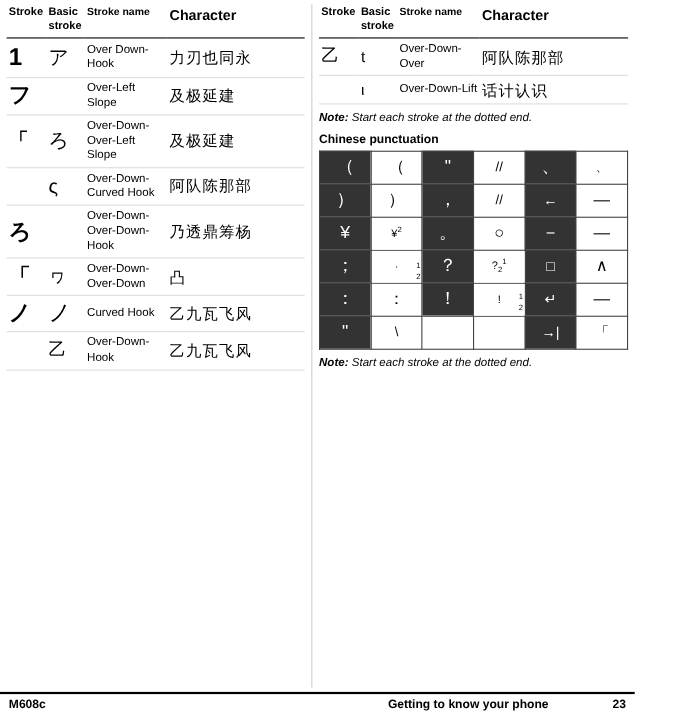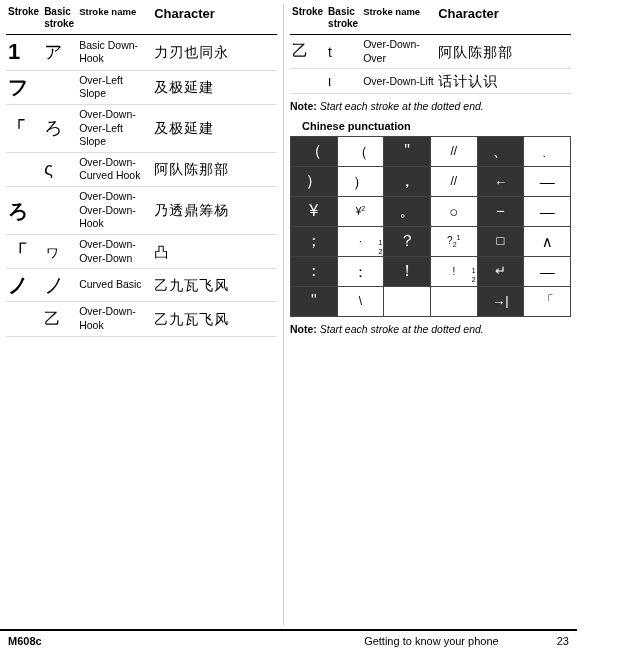--- a/index.html
+++ b/index.html
@@ -62,38 +62,39 @@
     }
     .note-text {
       font-size: 10.5px;
       margin: 5px 0;
       line-height: 1.4;
     }
     .note-text em {
     }
     .note-text strong {
       font-weight: bold;
+      font-style: italic;
     }
     .section-title {
       font-weight: bold;
       font-size: 11px;
-      margin: 6px 0 4px 12px;
+      margin: 6px 0 4px 0;
     }
     
     .footer {
       display: flex;
       justify-content: space-between;
       align-items: center;
       border-top: 2px solid #000;
       padding: 4px 8px;
       font-size: 11px;
       font-weight: bold;
     }
     .footer-left { font-weight: bold; }
-    .footer-right { font-weight: normal; }
+    .footer-right { font-weight: bold; }
     .footer-page { font-size: 11px; }
 
     
     .punct-table {
       border-collapse: collapse;
       width: 100%;
       margin: 2px 0;
     }
     .punct-table td {
       border: 1px solid #444;
@@ -131,21 +132,21 @@
             <th class="basic-stroke-col"><span>Basic stroke</span></th>
             <th class="stroke-name-col"><span>Stroke name</span></th>
             <th class="character-col">Character</th>
           </tr>
         </thead>
         <tbody>
 
           <tr>
             <td><span style="font-size:22px; font-weight:bold;">1</span></td>
             <td><span style="font-size:18px;">ア</span></td>
-            <td>Basic Down-Hook</td>
+            <td>Over Down-Hook</td>
             <td class="chinese-chars">力刃也同永</td>
           </tr>
 
           <tr>
             <td><span style="font-size:20px; font-weight:bold;">フ</span></td>
             <td></td>
             <td>Over-Left Slope</td>
             <td class="chinese-chars">及极延建</td>
           </tr>
 
@@ -173,21 +174,21 @@
           <tr>
             <td><span style="font-size:20px; font-weight:bold;">「</span></td>
             <td><span style="font-size:16px;">ヮ</span></td>
             <td>Over-Down-Over-Down</td>
             <td class="chinese-chars">凸</td>
           </tr>
 
           <tr>
             <td><span style="font-size:20px; font-weight:bold;">ノ</span></td>
             <td><span style="font-size:20px;">ノ</span></td>
-            <td>Curved Basic</td>
+            <td>Curved Hook</td>
             <td class="chinese-chars">乙九瓦飞风</td>
           </tr>
 
           <tr>
             <td></td>
             <td><span style="font-size:16px;">乙</span></td>
             <td>Over-Down-Hook</td>
             <td class="chinese-chars">乙九瓦飞风</td>
           </tr>
         </tbody>

